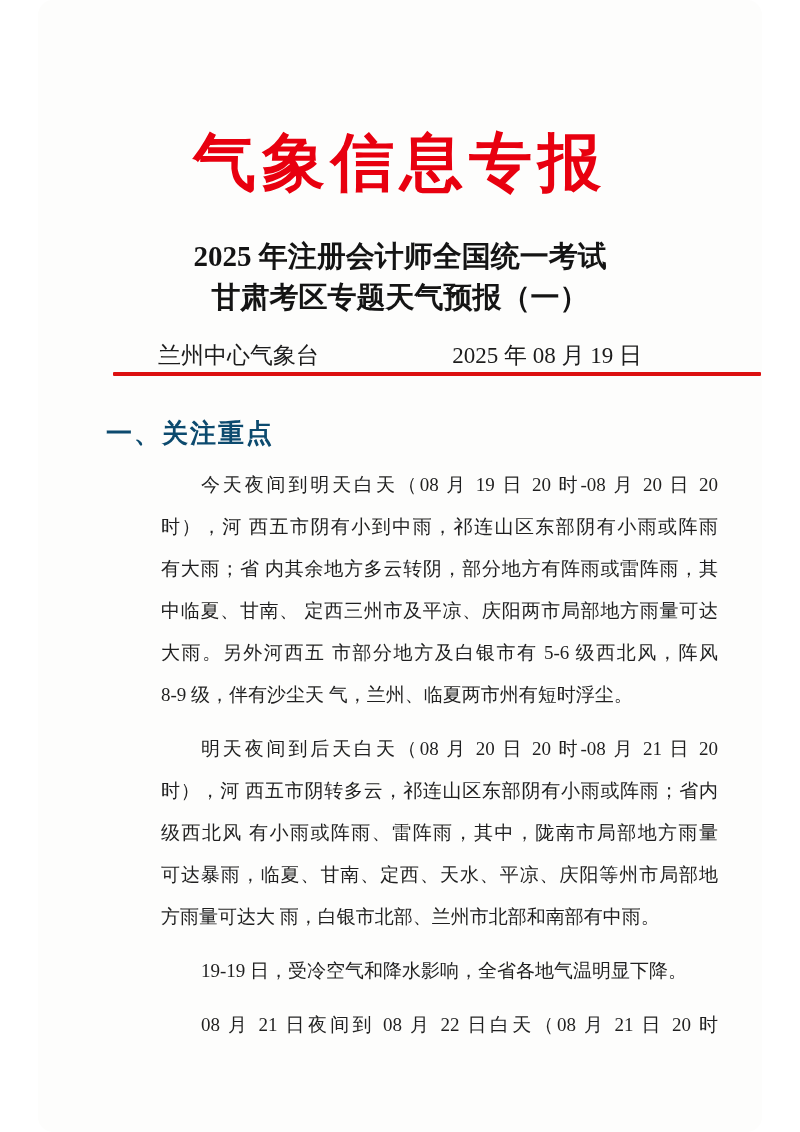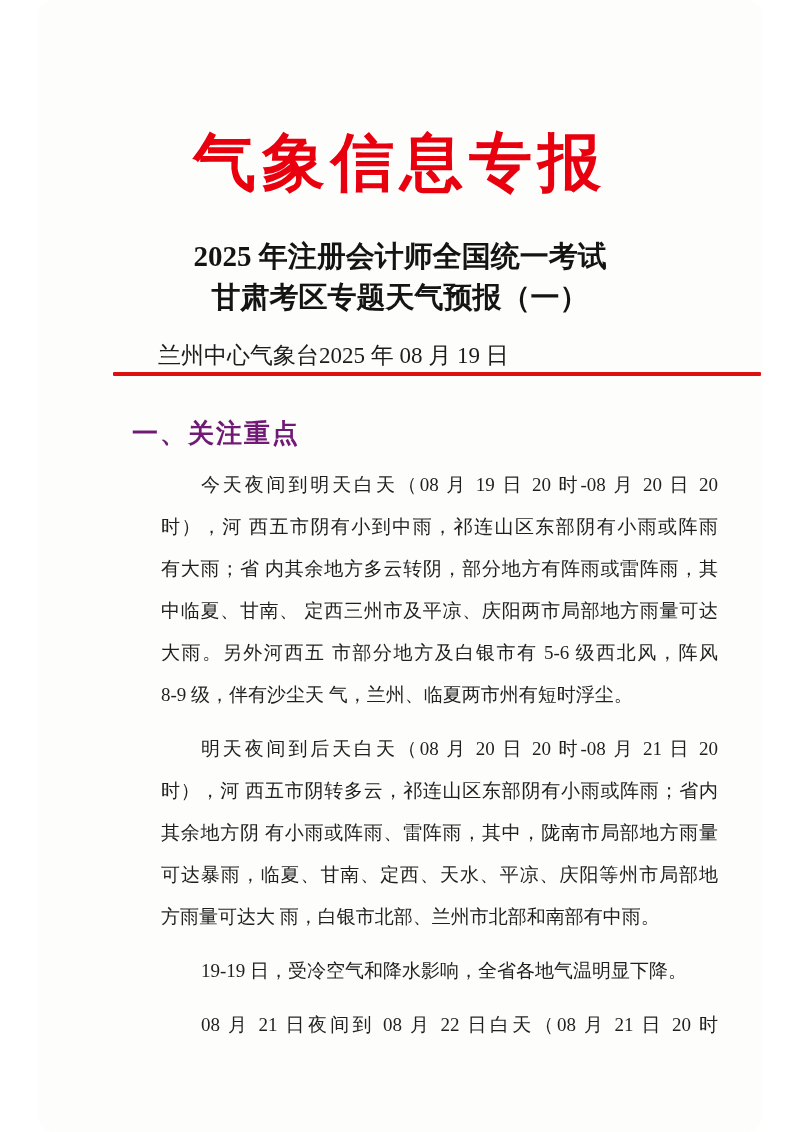--- a/index.html
+++ b/index.html
@@ -30,38 +30,39 @@
   .subtitle-block { margin-top: 38px; }
   .subtitle-line {
     text-align: center;
     font-size: 29px;
     line-height: 41px;
     font-weight: 700;
     color: #141414;
   }
   .meta-row {
     display: flex;
+    justify-content: space-between;
     align-items: baseline;
     margin: 24px 120px 0 120px;
     font-size: 23px;
     line-height: 27px;
     color: #1c1c1c;
   }
   .red-rule {
     margin: 3px 0 0 75px;
     width: 648px;
     height: 4px;
     border-radius: 1px;
   }
   .section-heading {
-    margin: 42px 0 0 94px;
+    margin: 42px 0 0 68px;
     font-size: 26px;
     line-height: 30px;
     font-weight: 700;
-    color: #701a75;
+    color: #0c4a6e;
     font-family: "Liberation Sans", sans-serif;
     letter-spacing: 2px;
   }
   .body-text {
     margin: 16px 0 0 123px;
     width: 557px;
     font-size: 19px;
     line-height: 42px;
     color: #1f1f1f;
   }
@@ -106,21 +107,21 @@
       <span class="line j">时），河 西五市阴有小到中雨，祁连山区东部阴有小雨或阵雨</span>
       <span class="line j">有大雨；省 内其余地方多云转阴，部分地方有阵雨或雷阵雨，其</span>
       <span class="line j">中临夏、甘南、 定西三州市及平凉、庆阳两市局部地方雨量可达</span>
       <span class="line j">大雨。另外河西五 市部分地方及白银市有 5-6 级西北风，阵风</span>
       <span class="line">8-9 级，伴有沙尘天 气，兰州、临夏两市州有短时浮尘。</span>
     </p>
 
     <p class="para">
       <span class="line j indent">明天夜间到后天白天（08 月 20 日 20 时-08 月 21 日 20</span>
       <span class="line j">时），河 西五市阴转多云，祁连山区东部阴有小雨或阵雨；省内</span>
-      <span class="line j">其余地方阴 有小雨或阵雨、雷阵雨，其中，陇南市局部地方雨量</span>
+      <span class="line j">级西北风 有小雨或阵雨、雷阵雨，其中，陇南市局部地方雨量</span>
       <span class="line j">可达暴雨，临夏、甘南、定西、天水、平凉、庆阳等州市局部地</span>
       <span class="line">方雨量可达大 雨，白银市北部、兰州市北部和南部有中雨。</span>
     </p>
 
     <p class="para">
       <span class="line indent">19-19 日，受冷空气和降水影响，全省各地气温明显下降。</span>
     </p>
 
     <p class="para">
       <span class="line j indent">08 月 21 日夜间到 08 月 22 日白天（08 月 21 日 20 时</span>

